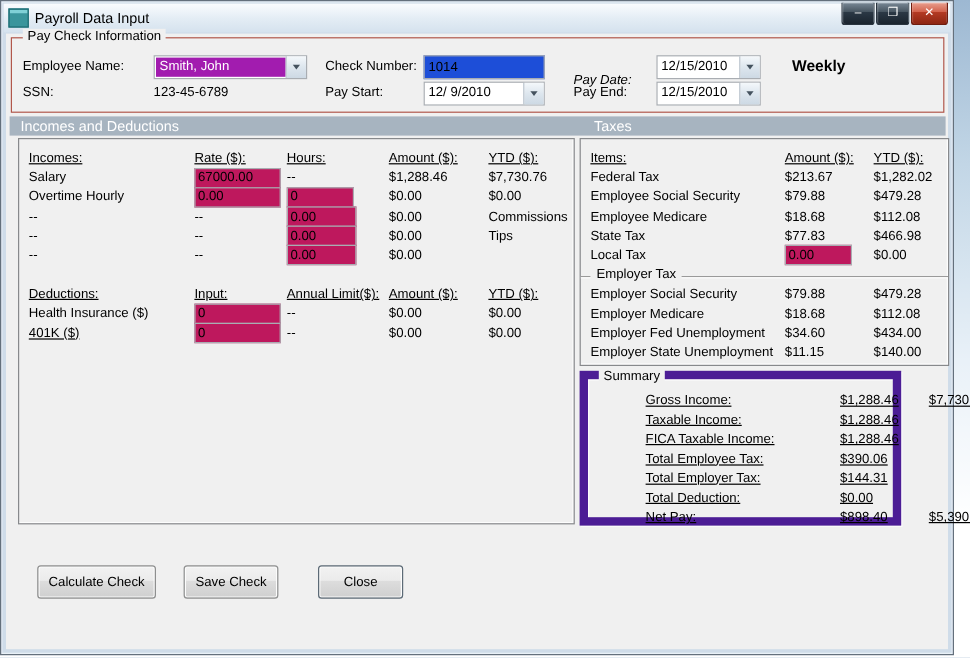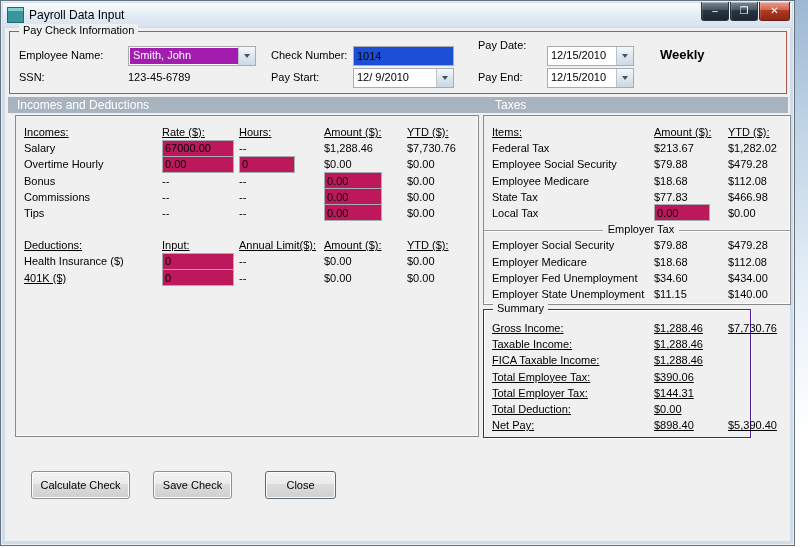--- a/index.html
+++ b/index.html
@@ -74,36 +74,36 @@
   }
   .band .lbl-left{position:absolute;left:9px;}
   .band .lbl-right{position:absolute;left:487px;}
   .panel{
     position:absolute;box-sizing:border-box;background:#f0f0f0;
     border:1px solid #87898c;
     box-shadow:inset -1px -1px 0 #fdfdfd;
   }
   .panel-incomes{left:10px;top:87px;width:464px;height:322px;}
   .panel-taxes{left:478px;top:87px;width:308px;height:190px;}
-  .grp-summary{left:478px;top:281px;width:268px;height:129px;border:1px solid #4c1d95;box-shadow:1px 1px 0 #fdfdfd, inset 1px 1px 0 #fdfdfd;}
+  .grp-summary{left:478px;top:281px;width:268px;height:129px;border:7px solid #4c1d95;box-shadow:1px 1px 0 #fdfdfd, inset 1px 1px 0 #fdfdfd;padding-left:40px;}
   .tbl{display:grid;font-size:11px;line-height:14px;}
   .tbl-inc{grid-template-columns:138px 77px 85px 83px 1fr;grid-auto-rows:16.2px;padding:9px 0 0 8px;}
   .tbl-ded{grid-template-columns:138px 77px 85px 83px 1fr;grid-auto-rows:16.2px;padding:0 0 0 8px;margin-top:16px;}
   .tbl-tax{grid-template-columns:162px 74px 1fr;grid-auto-rows:16.2px;padding:9px 0 0 8px;}
   .tbl-sum{grid-template-columns:162px 74px 1fr;grid-auto-rows:16.2px;padding:11px 0 0 8px;text-decoration:underline;}
   .hdr{text-decoration:underline;}
   .cell{white-space:nowrap;overflow:visible;}
   .u{text-decoration:underline;}
   .ti{
     box-sizing:border-box;height:17px;margin-top:-2px;
     border:1px solid #a9adb2;background:#be185d;color:#000;
     font-family:"Liberation Sans",sans-serif;font-size:11px;padding:0 2px;
   }
   .w72{width:72px;}.w56{width:56px;}.w58{width:58px;}
-  .divider{grid-column:1/-1;position:relative;text-align:center;}
+  .divider{grid-column:1/-1;position:relative;text-align:left;}
   .divider::before{
     content:"";position:absolute;left:-8px;right:0;top:8px;
     border-top:1px solid #9a9a9a;border-bottom:1px solid #fdfdfd;
   }
   .divider span{position:relative;background:#f0f0f0;padding:0 5px;}
   .btn{
     position:absolute;top:443px;height:28px;box-sizing:border-box;
     border:1px solid #8e8f8f;border-radius:3px;
     background:linear-gradient(180deg,#f2f2f2 0%,#ebebeb 45%,#dddddd 46%,#cfcfcf 100%);
     font-family:"Liberation Sans",sans-serif;font-size:11px;color:#000;
@@ -138,21 +138,21 @@
     </div>
     <span class="abs" style="left:14px;top:21px;">Employee Name:</span>
     <div class="combo" style="left:123px;top:18px;width:128px;">
       <span class="combo-text selected">Smith, John</span>
       <span class="combo-btn">
           <span class="arrow-down"></span>
         </span>
     </div>
     <span class="abs" style="left:266px;top:21px;">Check Number:</span>
     <input class="textbox" style="left: 348px; top: 18px; width: 101px;" value="1014">
-    <span class="abs" style="left:473px;top:11px;">Pay Date:</span>
+    <span class="abs" style="left:473px;top:33px;font-style:italic;">Pay Date:</span>
     <div class="combo" style="left:542px;top:18px;width:87px;">
       <span class="combo-text">12/15/2010</span>
       <span class="combo-btn">
           <span class="arrow-down"></span>
         </span>
     </div>
     <span class="abs freq" style="left:655px;top:19px;">Weekly</span>
 
     <span class="abs" style="left:14px;top:43px;">SSN:</span>
     <span class="abs" style="left:123px;top:43px;">123-45-6789</span>
@@ -189,21 +189,20 @@
         <span class="cell">--</span>
         <span class="cell">$1,288.46</span>
         <span class="cell">$7,730.76</span>
 
         <span class="cell">Overtime Hourly</span>
         <span class="cell"><input class="ti w72" value="0.00" style=""></span>
         <span class="cell"><input class="ti w56" value="0" style=""></span>
         <span class="cell">$0.00</span>
         <span class="cell">$0.00</span>
 
-        <span class="cell">Bonus</span>
         <span class="cell">--</span>
         <span class="cell">--</span>
         <span class="cell"><input class="ti w58" value="0.00" style=""></span>
         <span class="cell">$0.00</span>
 
         <span class="cell">Commissions</span>
         <span class="cell">--</span>
         <span class="cell">--</span>
         <span class="cell"><input class="ti w58" value="0.00" style=""></span>
         <span class="cell">$0.00</span>

